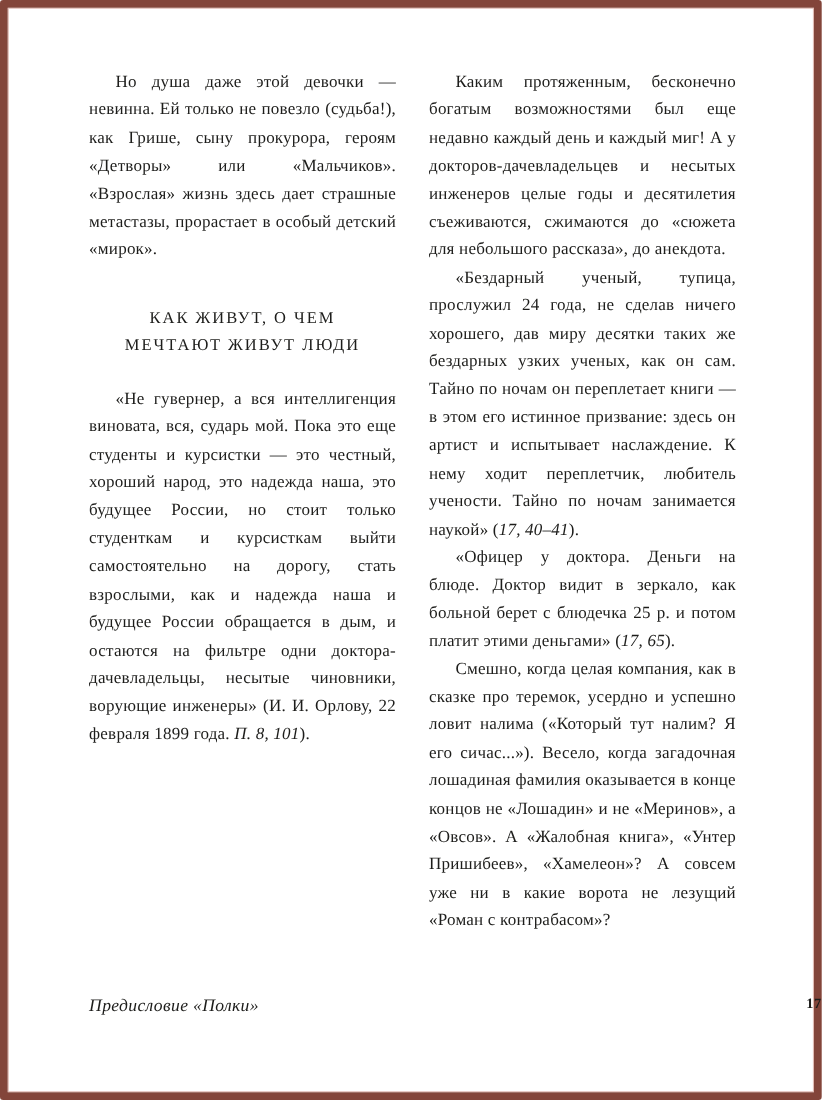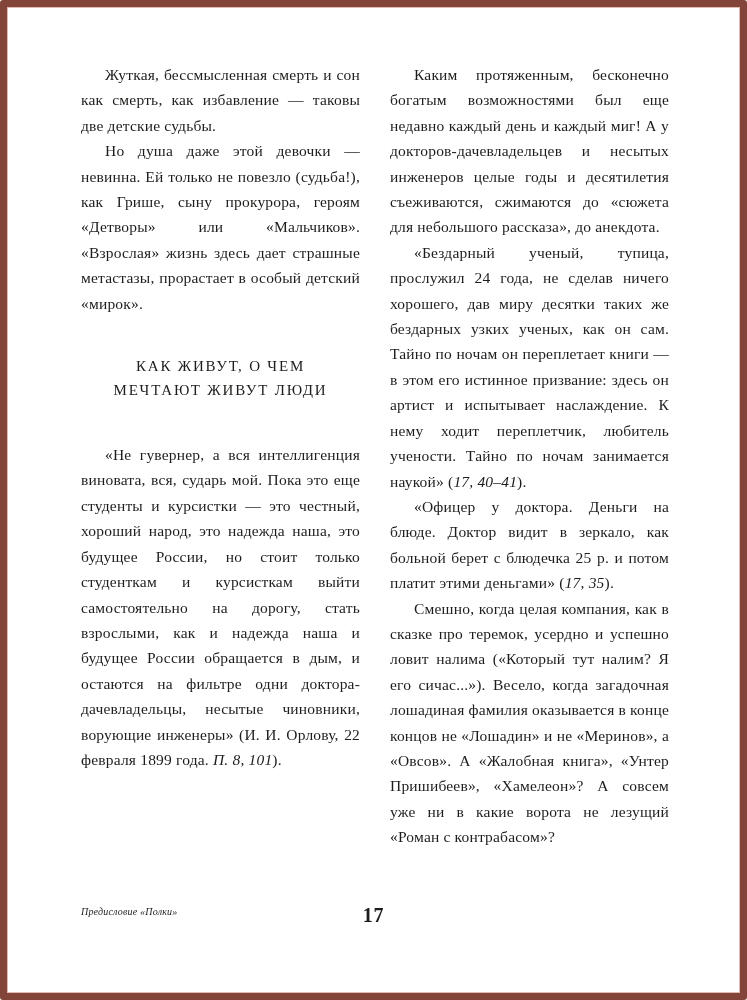--- a/index.html
+++ b/index.html
@@ -47,68 +47,67 @@
   .col p {
     margin: 0;
     text-indent: 1.55em;
   }
   .section-heading {
     font-size: 15px;
     font-weight: normal;
     letter-spacing: 0.12em;
     line-height: 24px;
     text-align: center;
-    margin: 38px 0 40px 0;
+    margin: 38px 0 24px 0;
   }
   .section-heading .hl {
     display: block;
   }
   .cite {
     font-style: italic;
     margin-top: 23px;
   }
   .footer-left {
     position: absolute;
     left: 81px;
     top: 906px;
     font-style: italic;
-    font-size: 10px;
+    font-size: 16px;
     letter-spacing: 0.02em;
   }
   .page-number {
     position: absolute;
     left: 0;
     right: 0;
     top: 904px;
-    text-align: center;
+    text-align: right;
     font-weight: bold;
-    font-size: 20px;
+    font-size: 13px;
     letter-spacing: 0.04em;
   }
 </style>
 </head>
 <body>
 
 <div class="frame"></div>
 
 <main class="content">
 
   <section class="col">
-    <p>Жуткая, бессмысленная смерть и сон как смерть, как избавление — таковы две детские судьбы.</p>
     <p>Но душа даже этой девочки — невинна. Ей только не повезло (судьба!), как Грише, сыну прокурора, героям «Детворы» или «Мальчиков». «Взрослая» жизнь здесь дает страшные метастазы, прорастает в особый детский «мирок».</p>
     <h2 class="section-heading">
         <span class="hl">КАК ЖИВУТ, О ЧЕМ</span>
         <span class="hl">МЕЧТАЮТ ЖИВУТ ЛЮДИ</span>
       </h2>
     <p><span>«Не гувернер, а вся интеллигенция виновата, вся, сударь мой. Пока это еще студенты и курсистки — это честный, хороший народ, это надежда наша, это будущее России, но стоит только студенткам и курсисткам выйти самостоятельно на дорогу, стать взрослыми, как и надежда наша и будущее России обращается в дым, и остаются на фильтре одни доктора-дачевладельцы, несытые чиновники, ворующие инженеры» (И. И. Орлову, 22 февраля 1899 года. </span><span class="cite">П. 8, 101</span><span>).</span></p>
   </section>
 
   <section class="col">
     <p>Каким протяженным, бесконечно богатым возможностями был еще недавно каждый день и каждый миг! А у докторов-дачевладельцев и несытых инженеров целые годы и десятилетия съеживаются, сжимаются до «сюжета для небольшого рассказа», до анекдота.</p>
     <p><span>«Бездарный ученый, тупица, прослужил 24 года, не сделав ничего хорошего, дав миру десятки таких же бездарных узких ученых, как он сам. Тайно по ночам он переплетает книги — в этом его истинное призвание: здесь он артист и испытывает наслаждение. К нему ходит переплетчик, любитель учености. Тайно по ночам занимается наукой» (</span><span class="cite">17, 40–41</span><span>).</span></p>
-    <p><span>«Офицер у доктора. Деньги на блюде. Доктор видит в зеркало, как больной берет с блюдечка 25 р. и потом платит этими деньгами» (</span><span class="cite">17, 35</span><span>).</span></p>
+    <p><span>«Офицер у доктора. Деньги на блюде. Доктор видит в зеркало, как больной берет с блюдечка 25 р. и потом платит этими деньгами» (</span><span class="cite">17, 65</span><span>).</span></p>
     <p>Смешно, когда целая компания, как в сказке про теремок, усердно и успешно ловит налима («Который тут налим? Я его сичас...»). Весело, когда загадочная лошадиная фамилия оказывается в конце концов не «Лошадин» и не «Меринов», а «Овсов». А «Жалобная книга», «Унтер Пришибеев», «Хамелеон»? А совсем уже ни в какие ворота не лезущий «Роман с контрабасом»?</p>
   </section>
 
 </main>
 
 <div class="footer-left">Предисловие «Полки»</div>
 <div class="page-number">17</div>
 
 </body></html>

